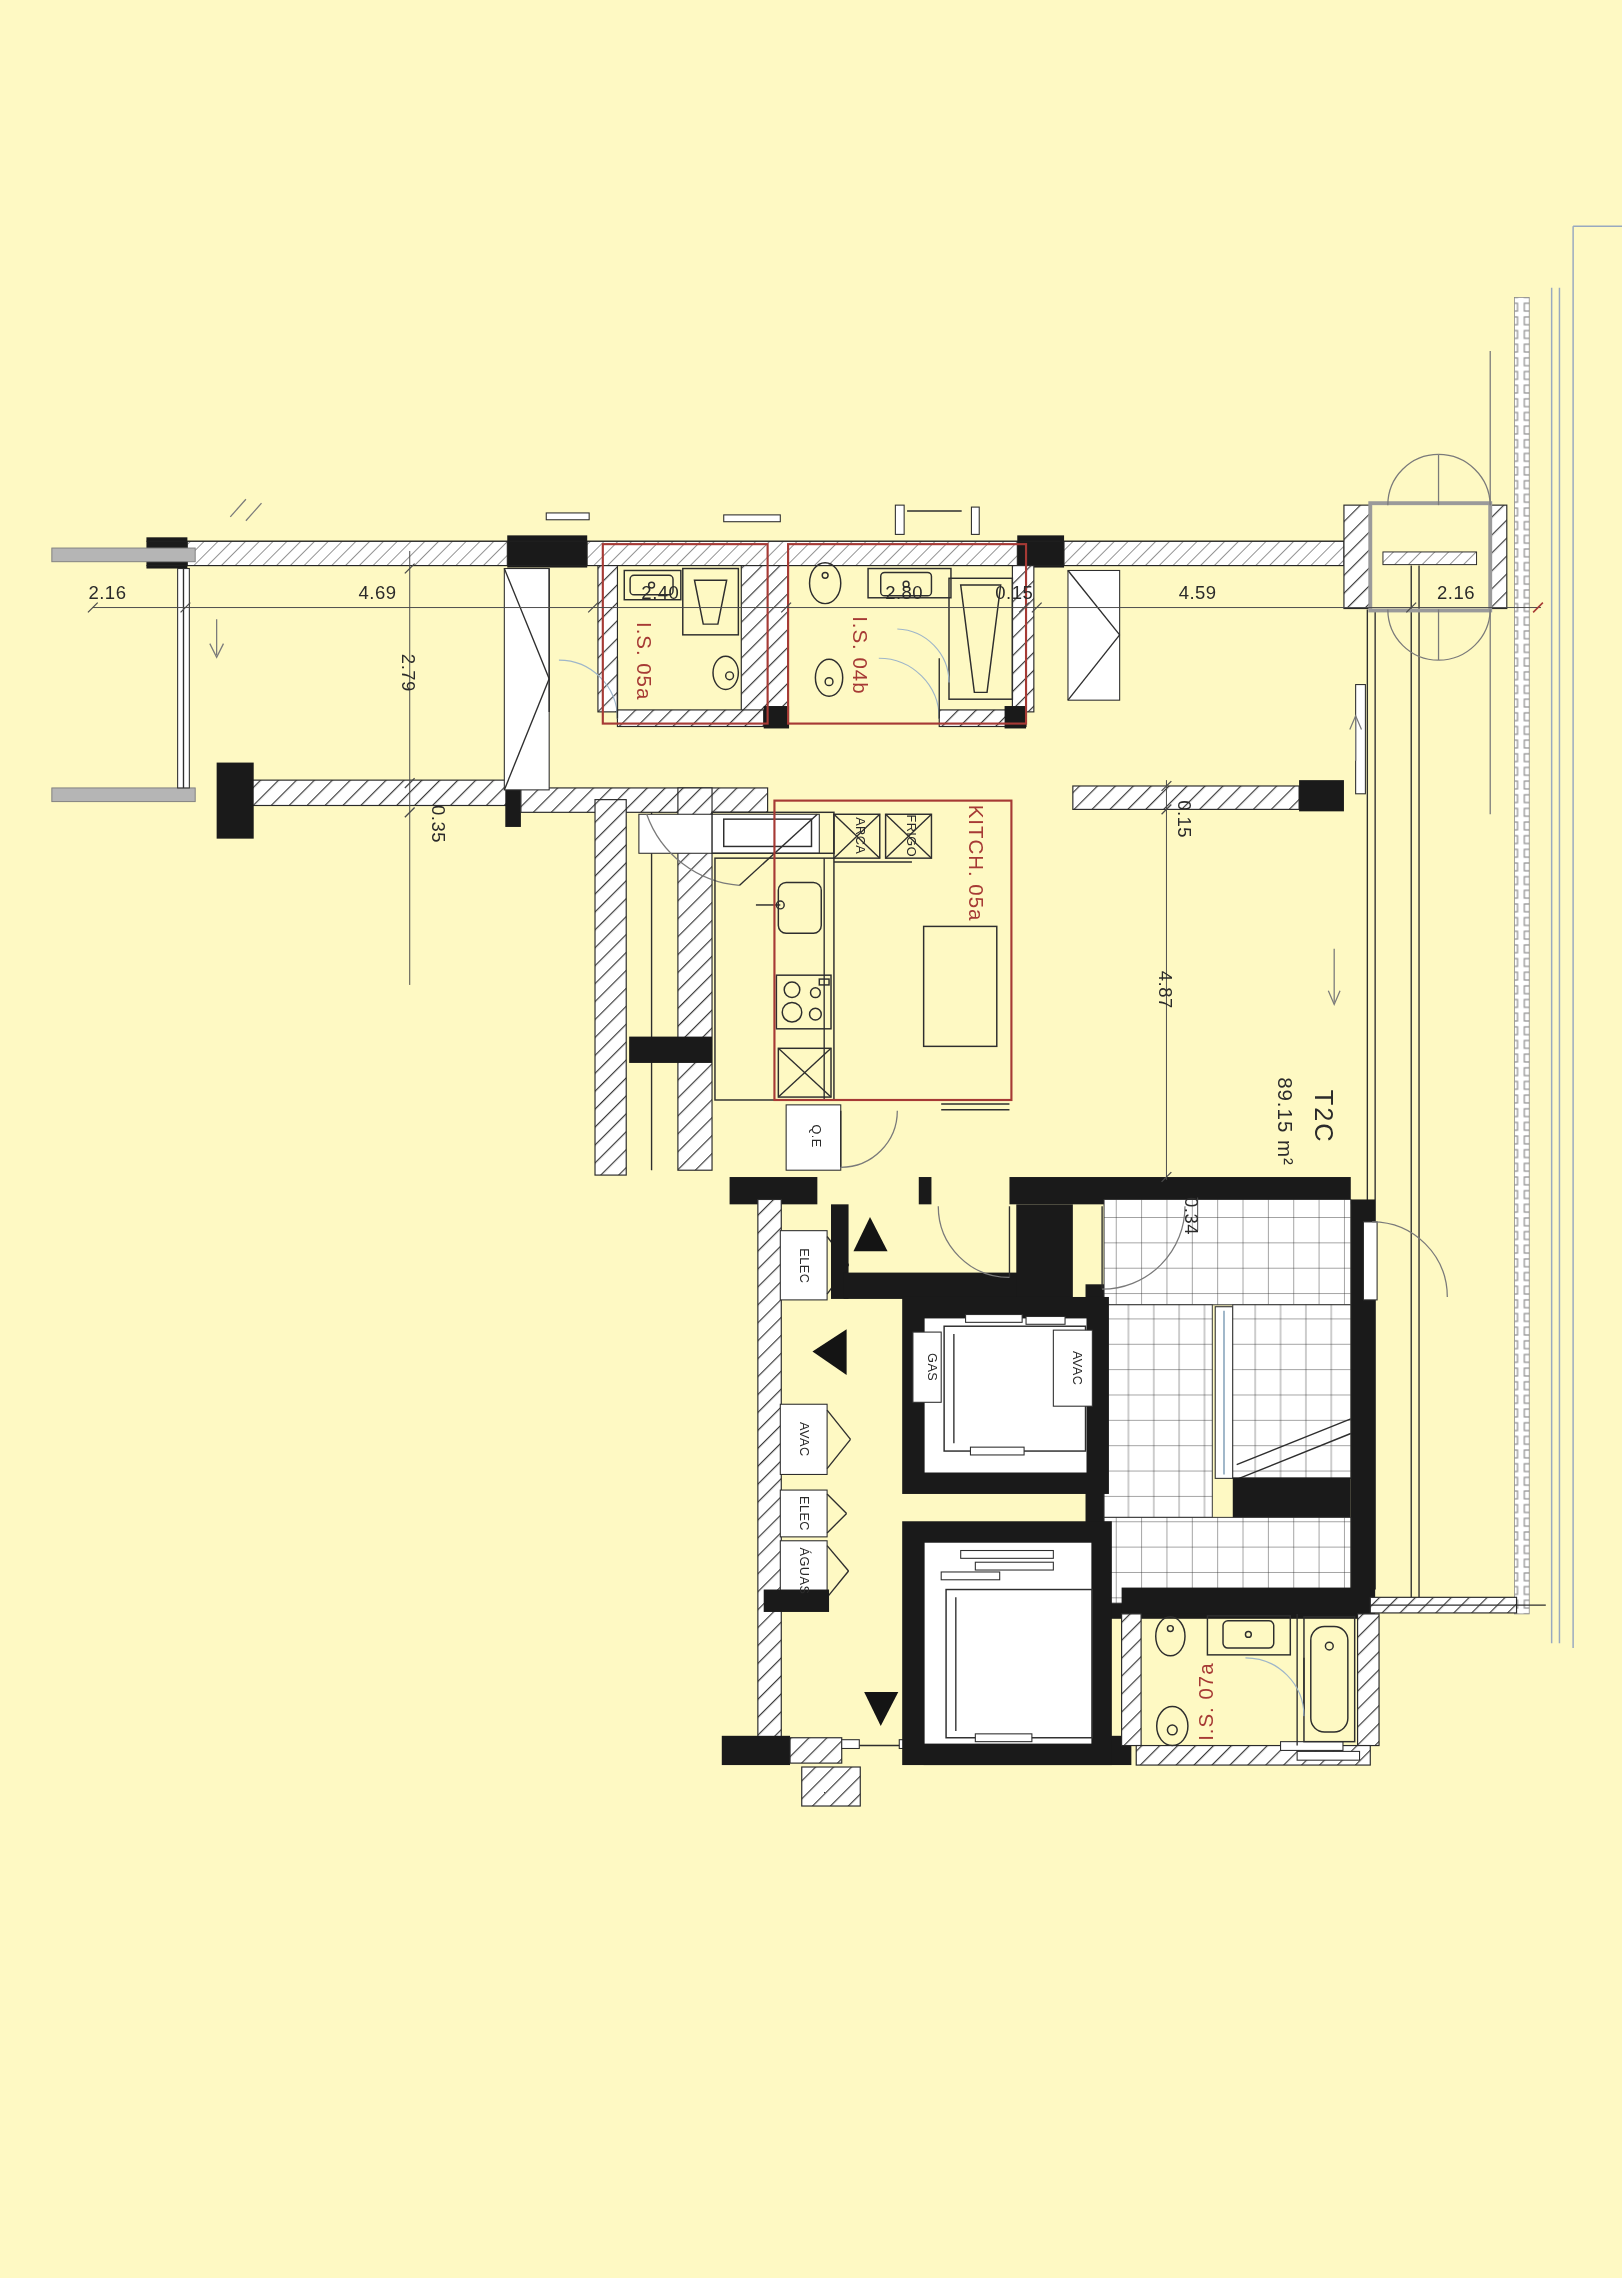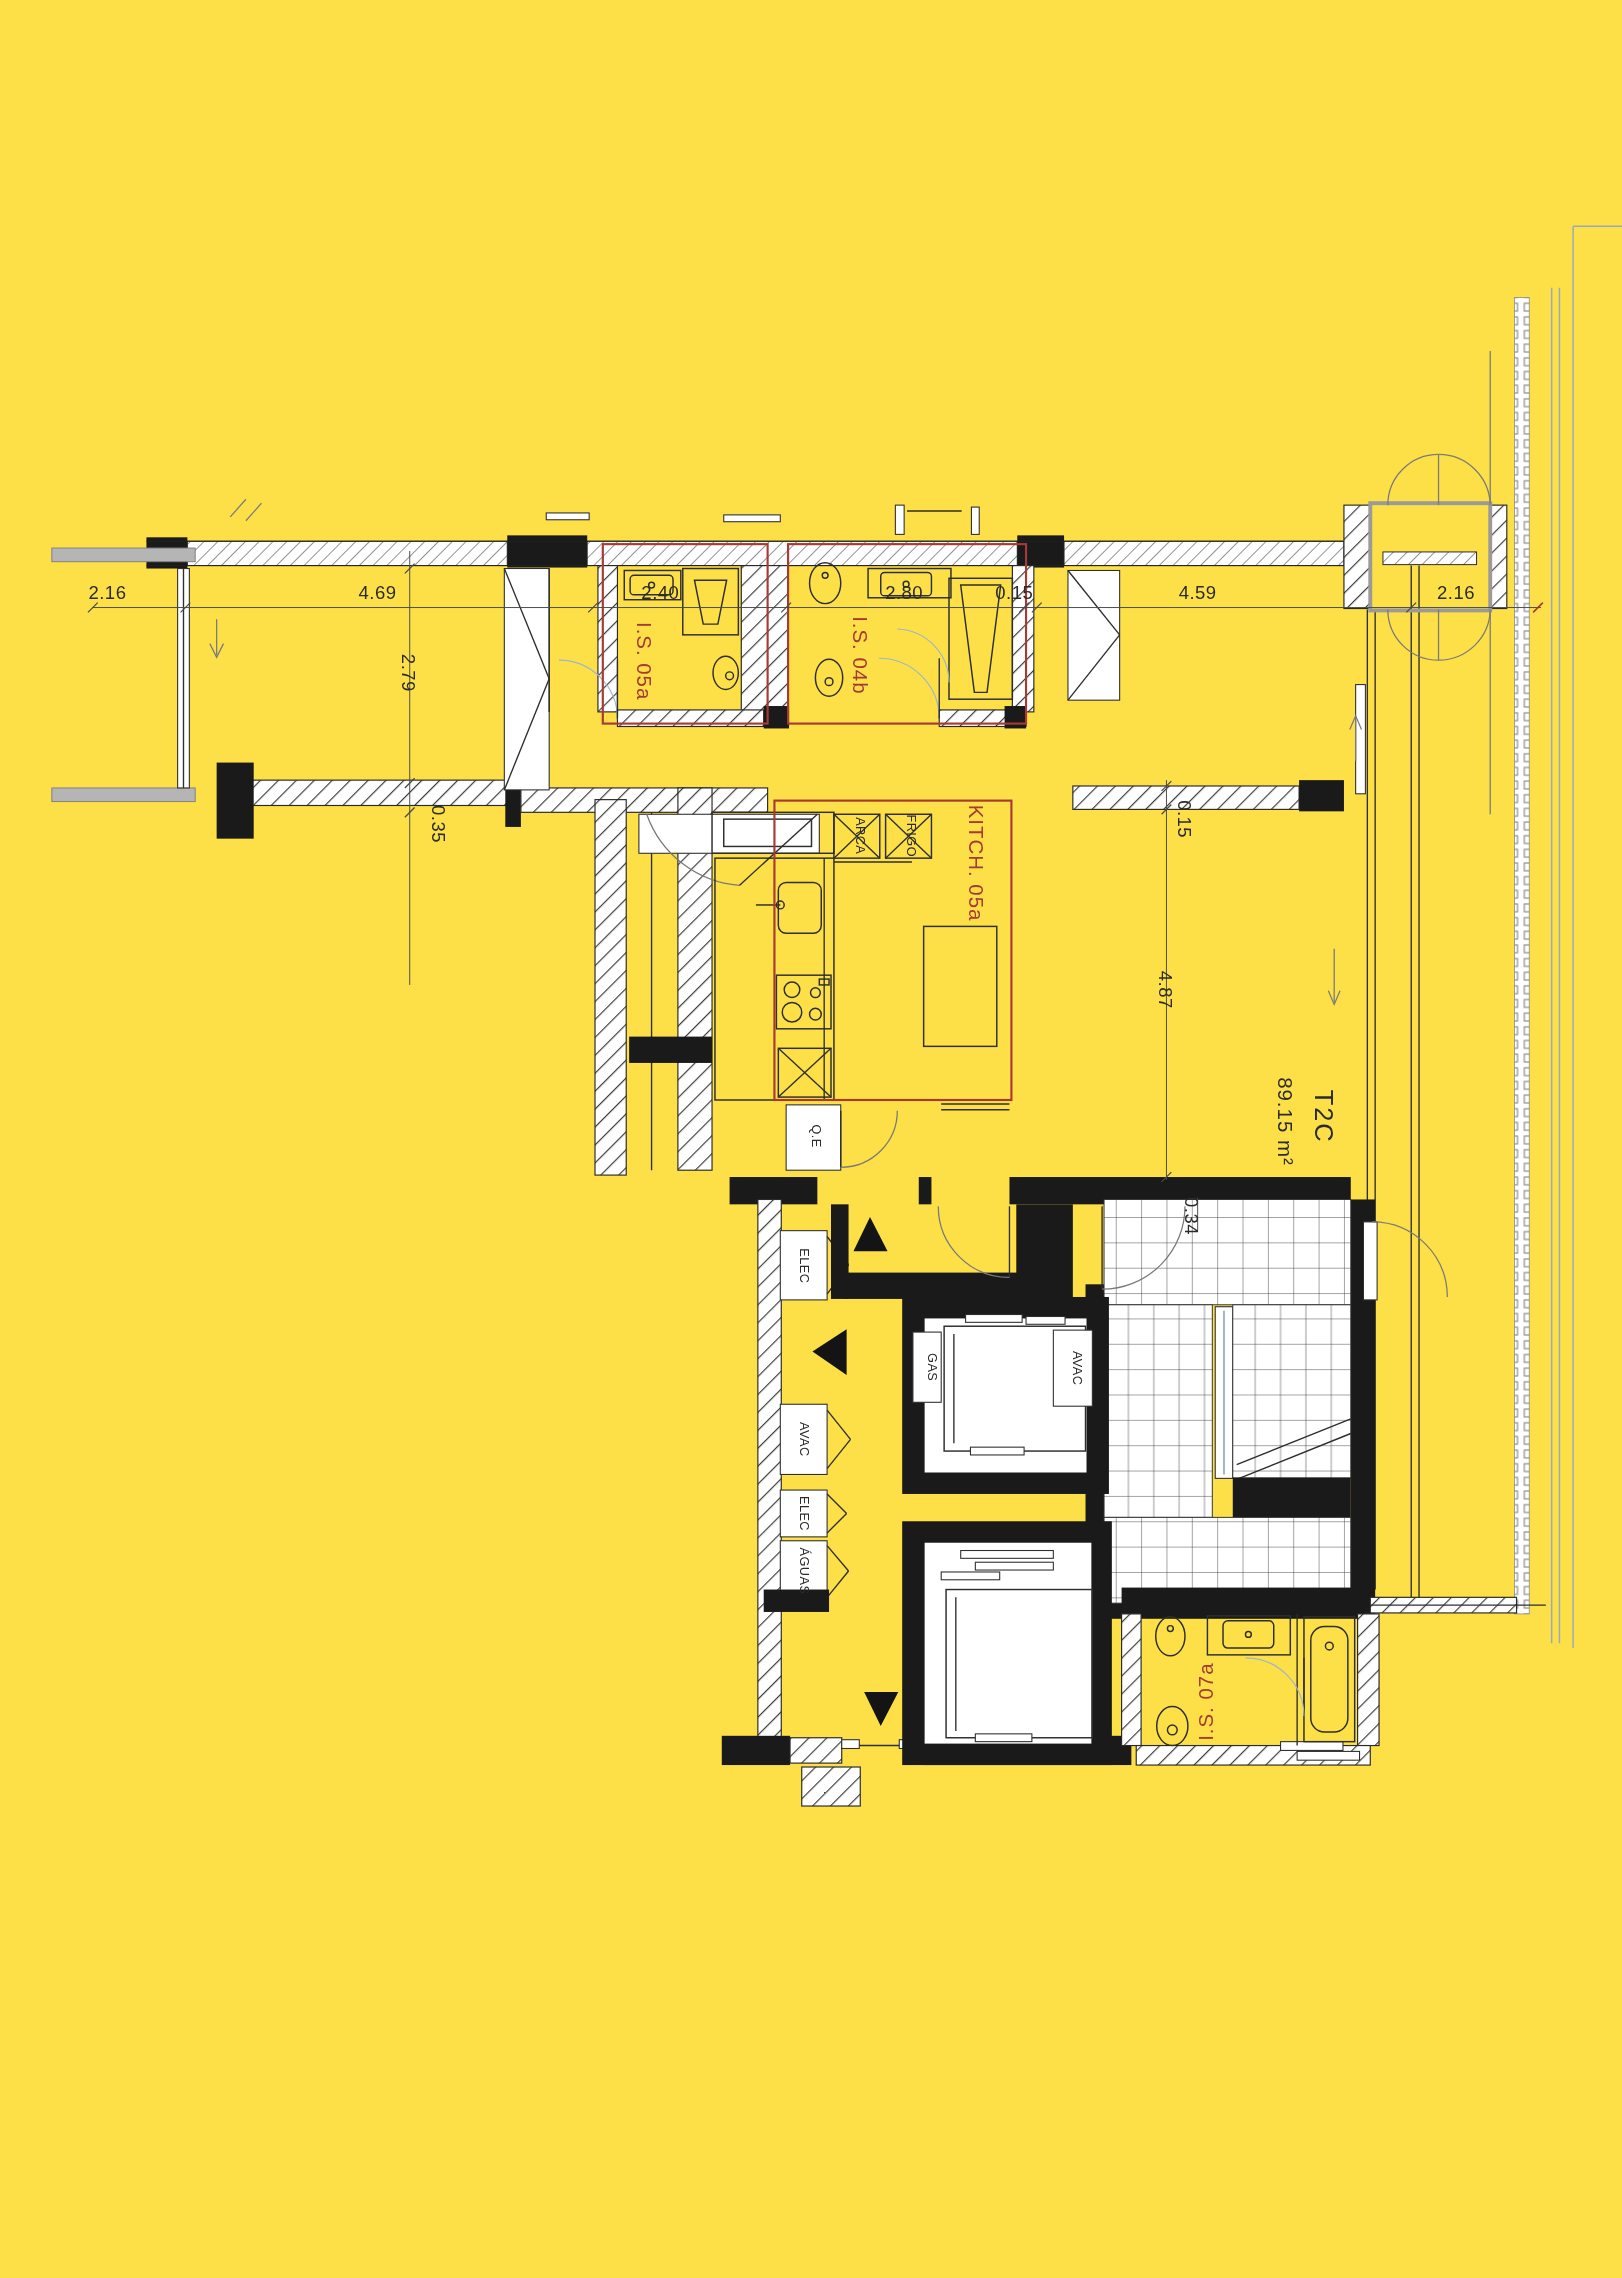--- a/index.html
+++ b/index.html
@@ -1,16 +1,16 @@
 <!DOCTYPE html>
 <html><head>
 <meta charset="utf-8">
 <style>
   html,body{margin:0;padding:0;background:#fcfcfa;}
-  #page{position:relative;width:1623px;height:2278px;background:#fde047;overflow:hidden;
+  #page{position:relative;width:1623px;height:2278px;background:#fef9c3;overflow:hidden;
         font-family:"Liberation Sans",sans-serif;}
   svg{position:absolute;left:0;top:0;}
   .wb{fill:#1a1a1a;stroke:none;}
   .wh{fill:url(#hatch);stroke:#2a2a2a;stroke-width:1.2;}
   .whl{fill:url(#hatchF);stroke:#2a2a2a;stroke-width:1;}
   .thin{stroke:#2e2e2e;stroke-width:1.4;fill:none;}
   .thin2{stroke:#2e2e2e;stroke-width:1.1;fill:#fff;}
   .fx{stroke:#2e2e2e;stroke-width:1.5;fill:none;}
   .arc{stroke:#7a7a7a;stroke-width:1.3;fill:none;}
   .barc{stroke:#9fb6c9;stroke-width:1.2;fill:none;}

